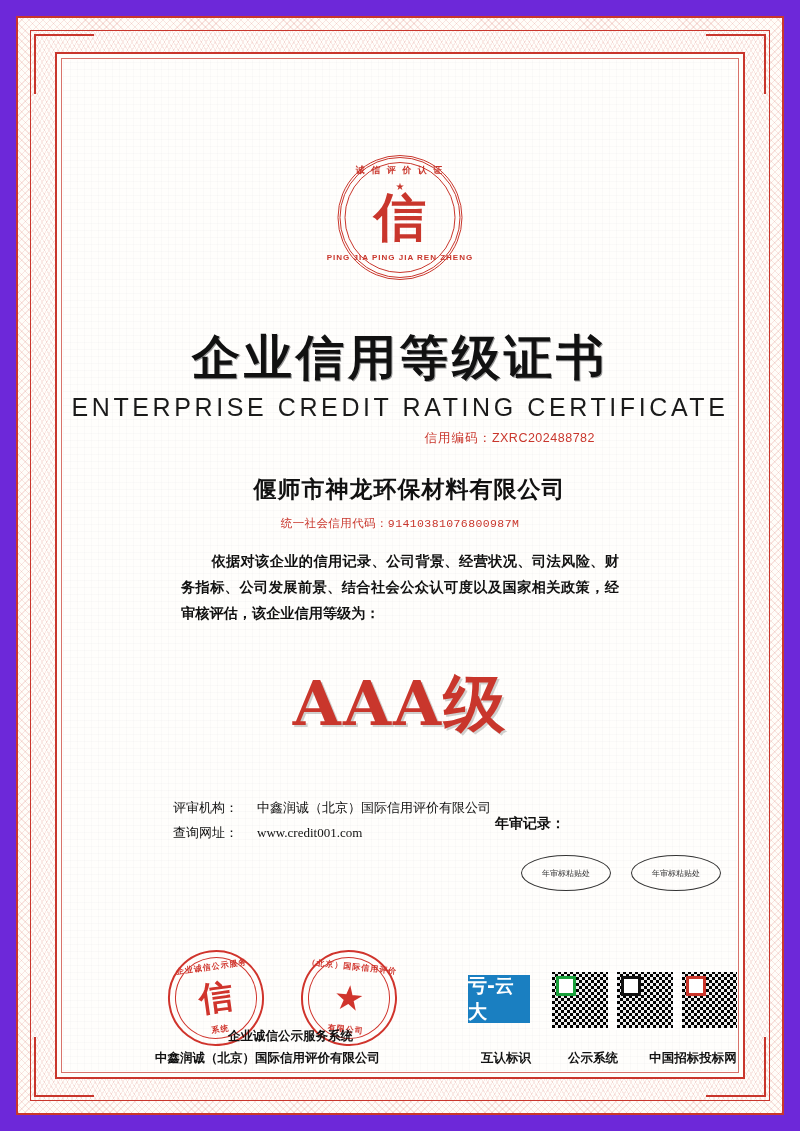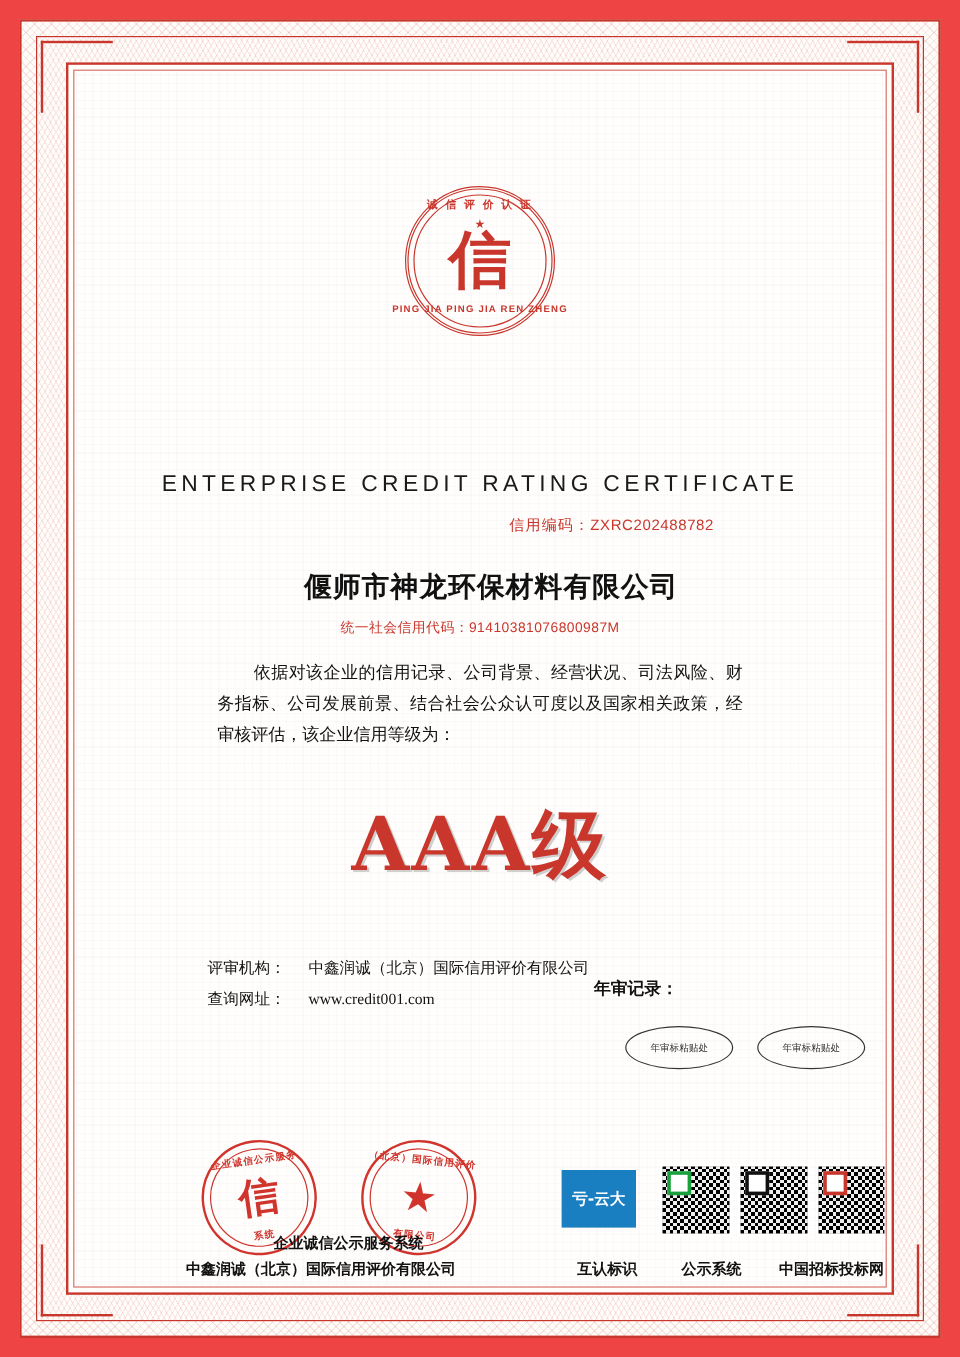--- a/index.html
+++ b/index.html
@@ -5,21 +5,21 @@
   html,body{margin:0;padding:0;}
   body{
     width:800px;height:1131px;
     background:#ffffff;
     font-family:"Liberation Serif", serif;
     overflow:hidden;
   }
   .page{
     position:relative;
     width:800px;height:1131px;
-    background:#ef4444;
+    background:#6d28d9;
     box-sizing:border-box;
   }
   
   .frame-outer{
     position:absolute;
     left:16px;top:16px;right:16px;bottom:16px;
     border:2px solid #c9362c;
     background:
       repeating-linear-gradient(45deg, rgba(201,54,44,0.12) 0 1px, transparent 1px 5px),
       repeating-linear-gradient(-45deg, rgba(201,54,44,0.12) 0 1px, transparent 1px 5px),
@@ -107,21 +107,21 @@
     font-weight:bold;
     font-size:48px;
     letter-spacing:4px;
     color:#111;
     text-shadow:1px 1px 0 #999;
   }
   .title-en{
     position:absolute;left:0;right:0;top:333px;
     text-align:center;
     font-family:"Liberation Sans", sans-serif;
-    font-size:19px;
+    font-size:25px;
     letter-spacing:3.6px;
     color:#1a1a1a;
   }
   .code-line{
     position:absolute;right:142px;top:370px;
     font-family:"Liberation Sans", sans-serif;
     font-size:12.5px;color:#c9362c;letter-spacing:0.5px;
   }
   .code-line .label{letter-spacing:1px;font-family:Liberation Serif, serif;}
 
@@ -129,30 +129,31 @@
     position:absolute;left:0;right:0;top:414px;
     text-align:center;
     font-family:"DejaVu Sans", sans-serif;
     font-weight:bold;
     font-size:23px;letter-spacing:1px;color:#111;margin-left:19px;
   }
   .uscc{
     position:absolute;left:0;right:0;top:456px;
     text-align:center;
     font-size:11.5px;color:#c9362c;letter-spacing:0.4px;
-    font-family:Liberation Sans, sans-serif;
+    font-family:Liberation Mono, monospace;
   }
 
   .body-text{
     position:absolute;left:118px;right:118px;top:488px;
     font-family:"DejaVu Sans", sans-serif;
     font-size:14.2px;
     line-height:26px;
     color:#111;
     text-align:justify;
+    font-weight:bold;
   }
   .body-text .indent{display:inline-block;width:30px;}
 
   .grade{
     position:absolute;left:0;right:0;top:602px;
     text-align:center;
     font-family:"DejaVu Serif", serif;
     font-weight:bold;
     font-size:62px;
     color:#c9362c;
@@ -218,21 +219,21 @@
   .cap1{left:165px;top:968px;}
   .cap2{left:92px;top:990px;}
 
   
   .cloud-logo{
     position:absolute;left:405px;top:915px;
     width:62px;height:48px;border-radius:0;
     background:#1a7fc1;
     color:#fff;
     display:flex;align-items:center;justify-content:center;
-    font-family:"DejaVu Sans", sans-serif;font-size:13px;font-weight:bold;
+    font-family:"DejaVu Sans", sans-serif;font-size:19px;font-weight:bold;
   }
   .qr{
     position:absolute;width:56px;height:56px;
     background:
       repeating-linear-gradient(0deg,#111 0 3px,#fff 3px 6px),
       repeating-linear-gradient(90deg,#111 0 3px,#fff 3px 6px);
     background-blend-mode:difference;
     border:2px solid #fff;
   }
   .qr:after{
@@ -273,20 +274,21 @@
 
     <div class="emblem">
       <div class="ring"></div>
       <div class="ring2"></div>
       <div class="arc-top">诚 信 评 价 认 证</div>
       <div class="star">★</div>
       <div class="bigchar">信</div>
       <div class="arc-bottom">PING JIA PING JIA REN ZHENG</div>
     </div>
 
+    <div class="title-cn">企业信用等级证书</div>
     <div class="title-en">ENTERPRISE CREDIT RATING CERTIFICATE</div>
 
     <div class="code-line">
       <span class="label">信用编码：</span><span>ZXRC202488782</span>
     </div>
 
     <div class="company">偃师市神龙环保材料有限公司</div>
     <div class="uscc">
       <span>统一社会信用代码：</span><span>91410381076800987M</span>
     </div>

